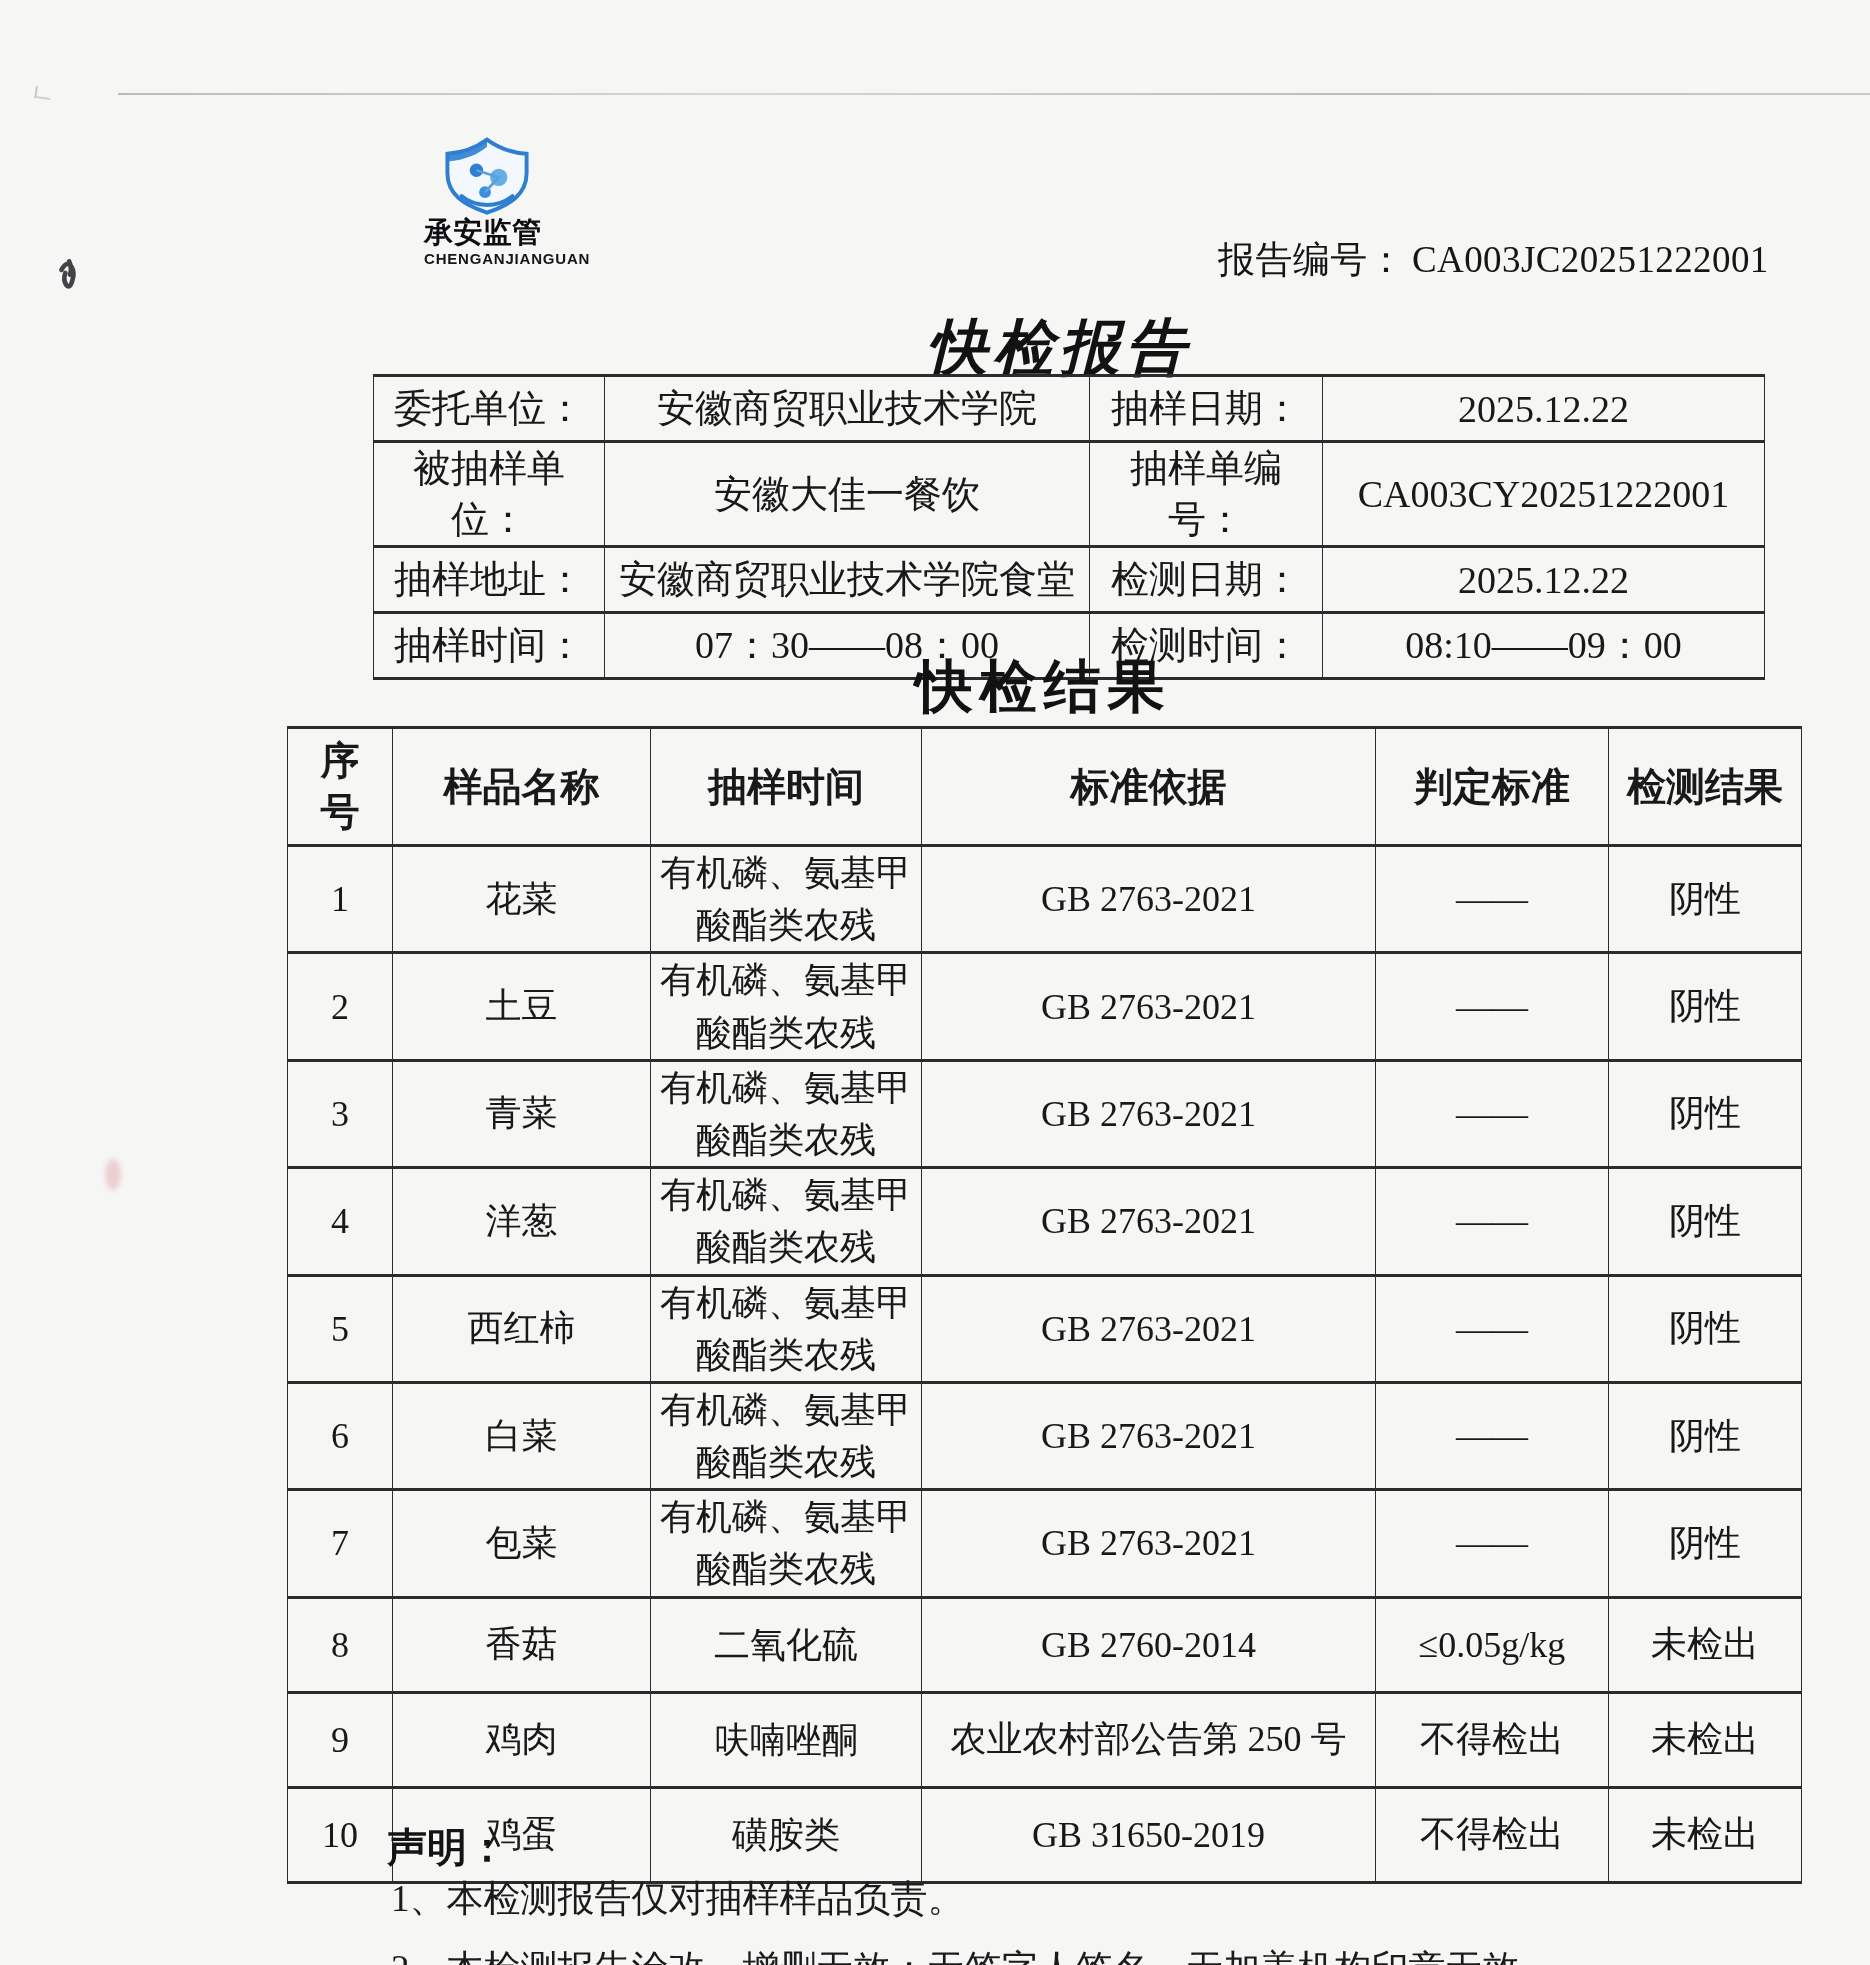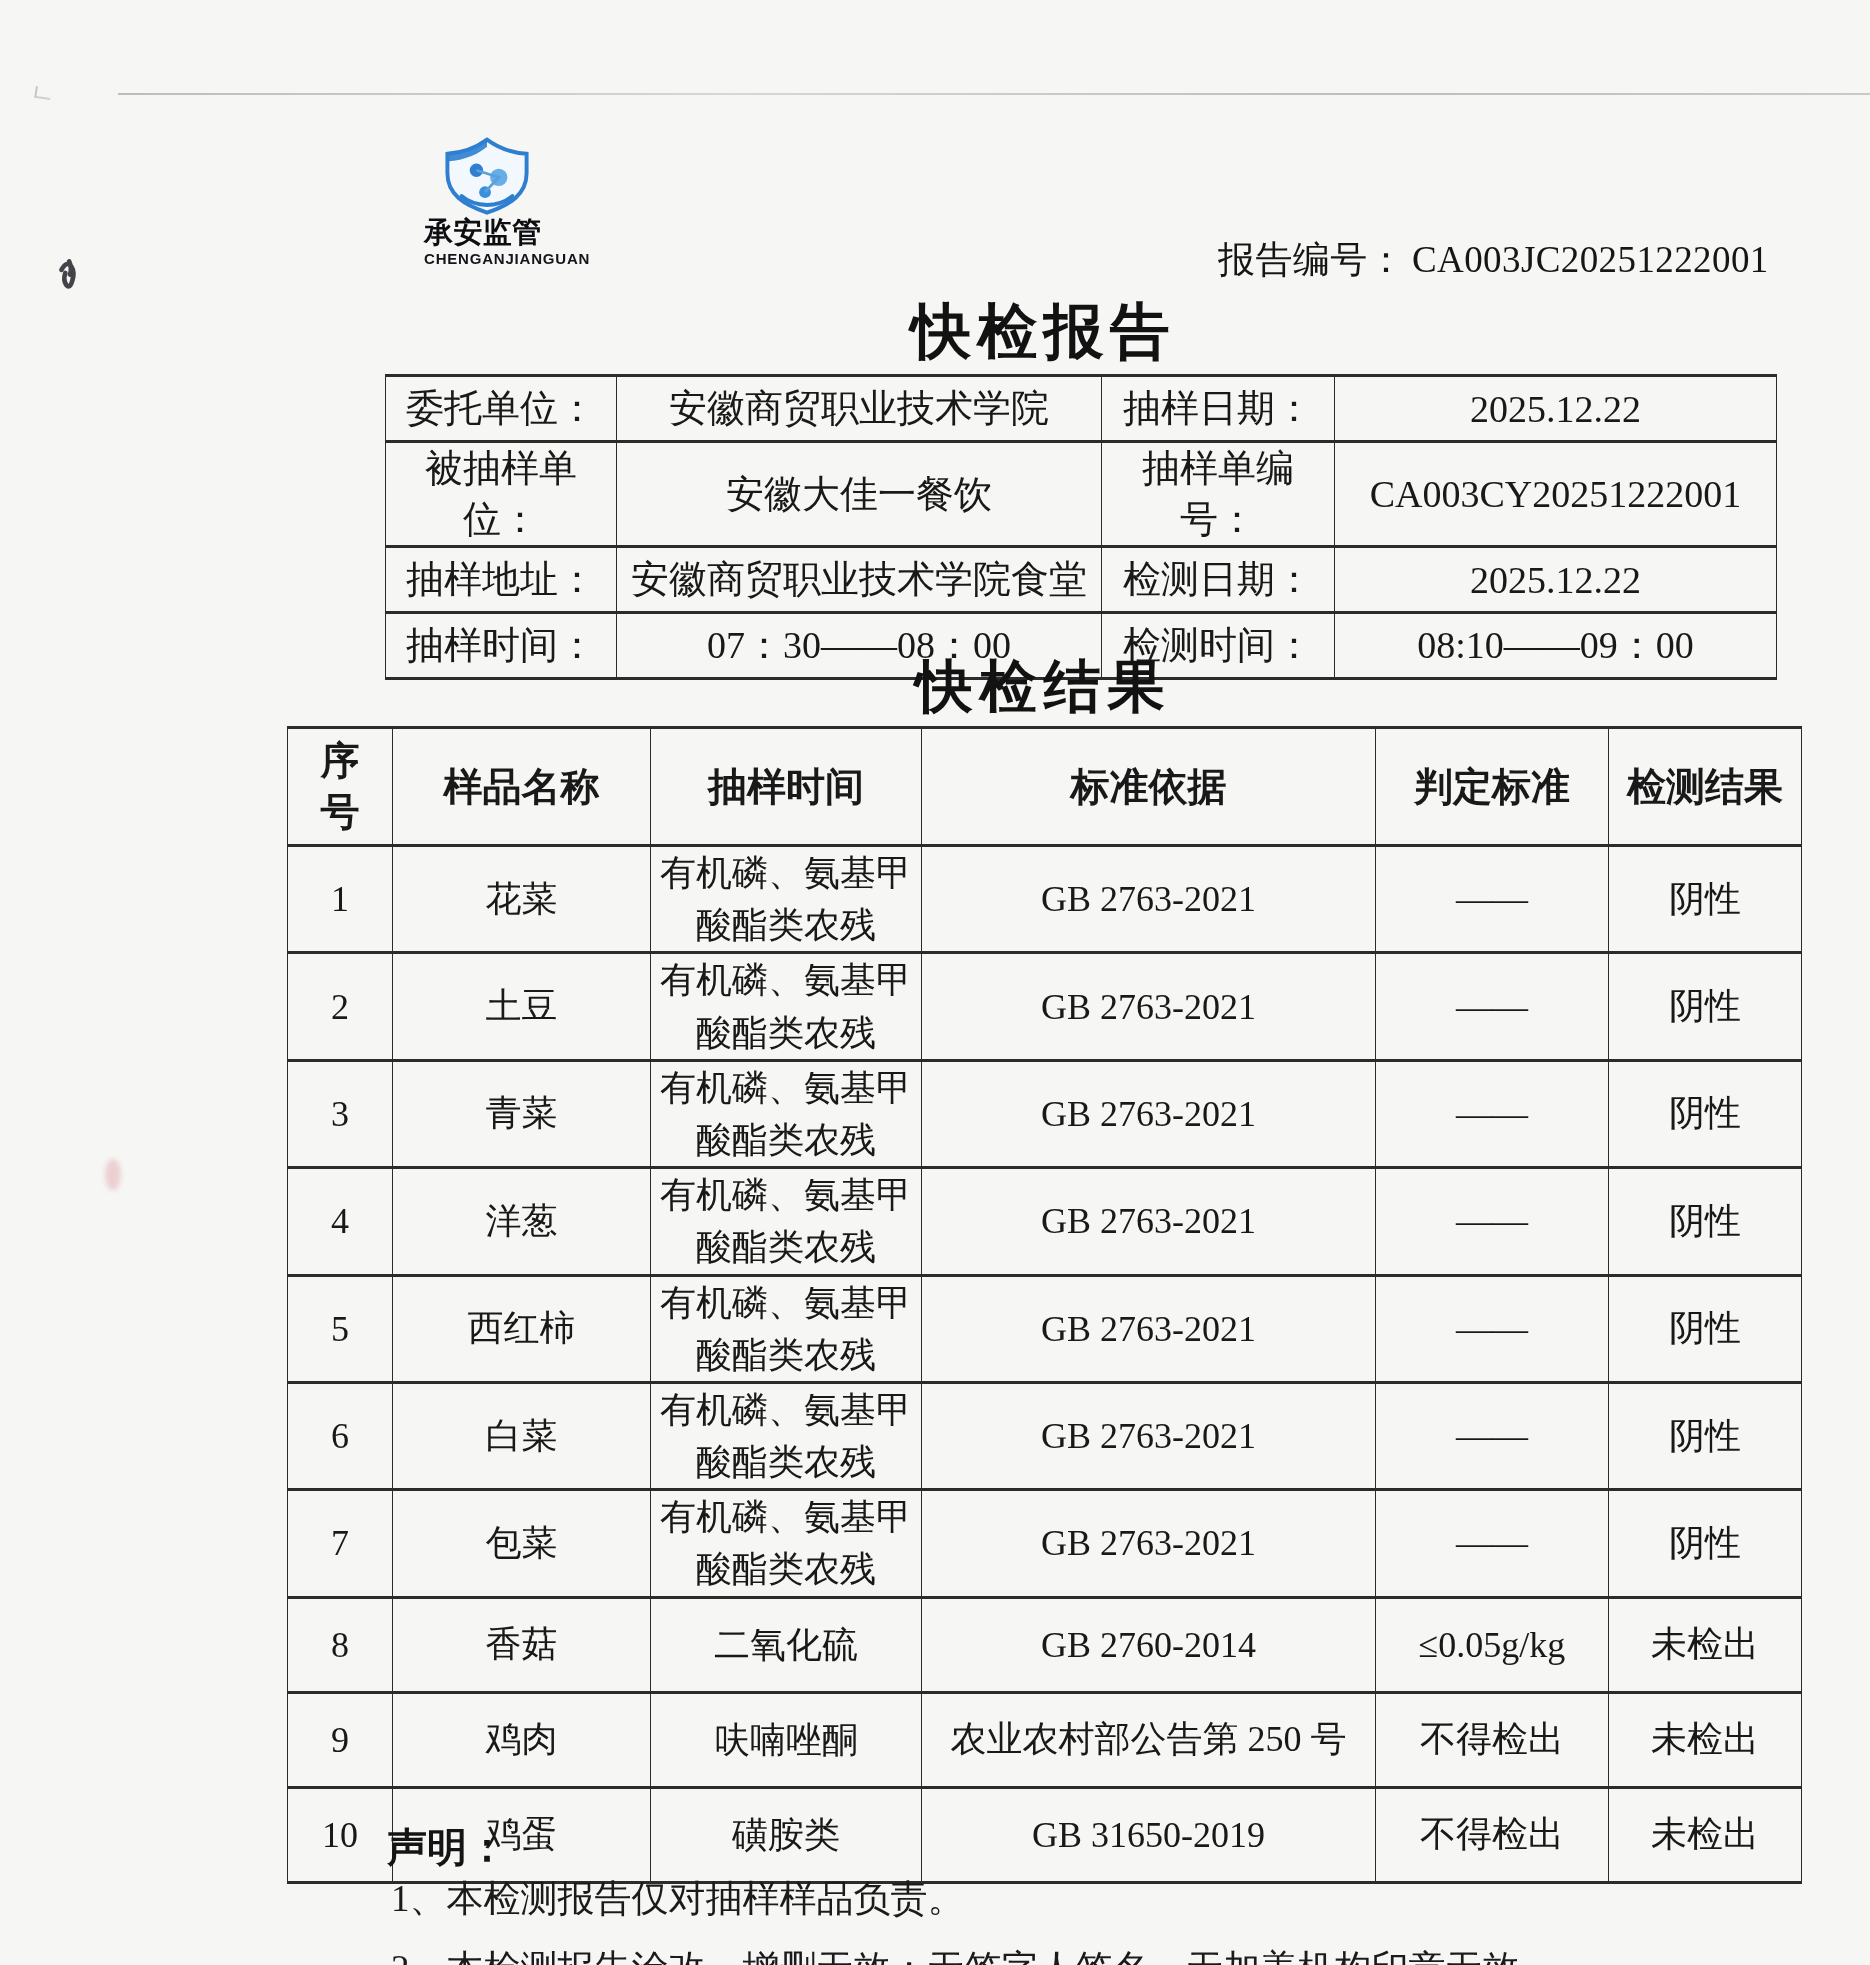--- a/index.html
+++ b/index.html
@@ -21,29 +21,29 @@
   .logo{position:absolute;left:424px;top:137px;width:126px;}
   .logo-shield{display:block;margin:0 auto;}
   .logo-name{margin-top:2.4px;font-family:"Liberation Sans","DejaVu Sans",sans-serif;
     font-size:29px;font-weight:700;color:#0e0e12;letter-spacing:0.4px;line-height:1;}
   .logo-sub{margin-top:3.9px;font-family:"Liberation Sans","DejaVu Sans",sans-serif;
     font-size:15px;font-weight:700;color:#141419;letter-spacing:0.8px;line-height:1;}
   
   .report-no{position:absolute;left:1218px;top:235px;font-size:37px;letter-spacing:0.4px;white-space:nowrap;color:#161616;}
   .report-no .val{margin-left:7px;}
   
-  .doc-title{position:absolute;left:287px;top:292px;width:1513px;margin:0;text-align:center;
-    font-size:60px;font-weight:700;letter-spacing:6.3px;color:#121212;}
+  .doc-title{position:absolute;left:287px;top:292px;width:1513px;margin:16px;text-align:center;
+    font-size:60px;font-weight:700;letter-spacing:6.3px;color:#121212;font-style:italic;}
   .section-title{position:absolute;left:287px;top:649px;width:1513px;margin:0;text-align:center;
     font-size:57px;font-weight:700;letter-spacing:7px;color:#121212;}
   
   table.grid{border-collapse:collapse;table-layout:fixed;position:absolute;text-align:center;}
   table.grid td,table.grid th{border:1.6px solid #2c2c2c;border-top-width:3.9px;border-bottom-width:3.9px;
     vertical-align:middle;padding:0 3.1px;overflow:hidden;}
-  .info-table{left:385px;top:374px;width:1391px;font-size:38px;color:#191919;padding-left:20px;}
+  .info-table{left:373px;top:374px;width:1391px;font-size:38px;color:#191919;padding-left:20px;}
   .info-table tr{height:66px;}
   .results-table{left:287px;top:726px;width:1513px;font-size:36px;color:#191919;}
   .results-table thead tr{height:118px;}
   .results-table tbody tr{height:95px;}
   .results-table th{font-size:39px;font-weight:700;}
   .vert{display:inline-block;width:1.15em;word-break:break-all;line-height:1.3;}
   .preline{white-space:pre-line;line-height:1.45;}
   
   .decl-heading{position:absolute;left:387px;top:1820px;font-size:40px;font-weight:700;color:#141414;}
   .decl-item{position:absolute;left:391px;width:1399px;font-size:37px;line-height:70px;color:#1b1b1b;white-space:pre-line;}

